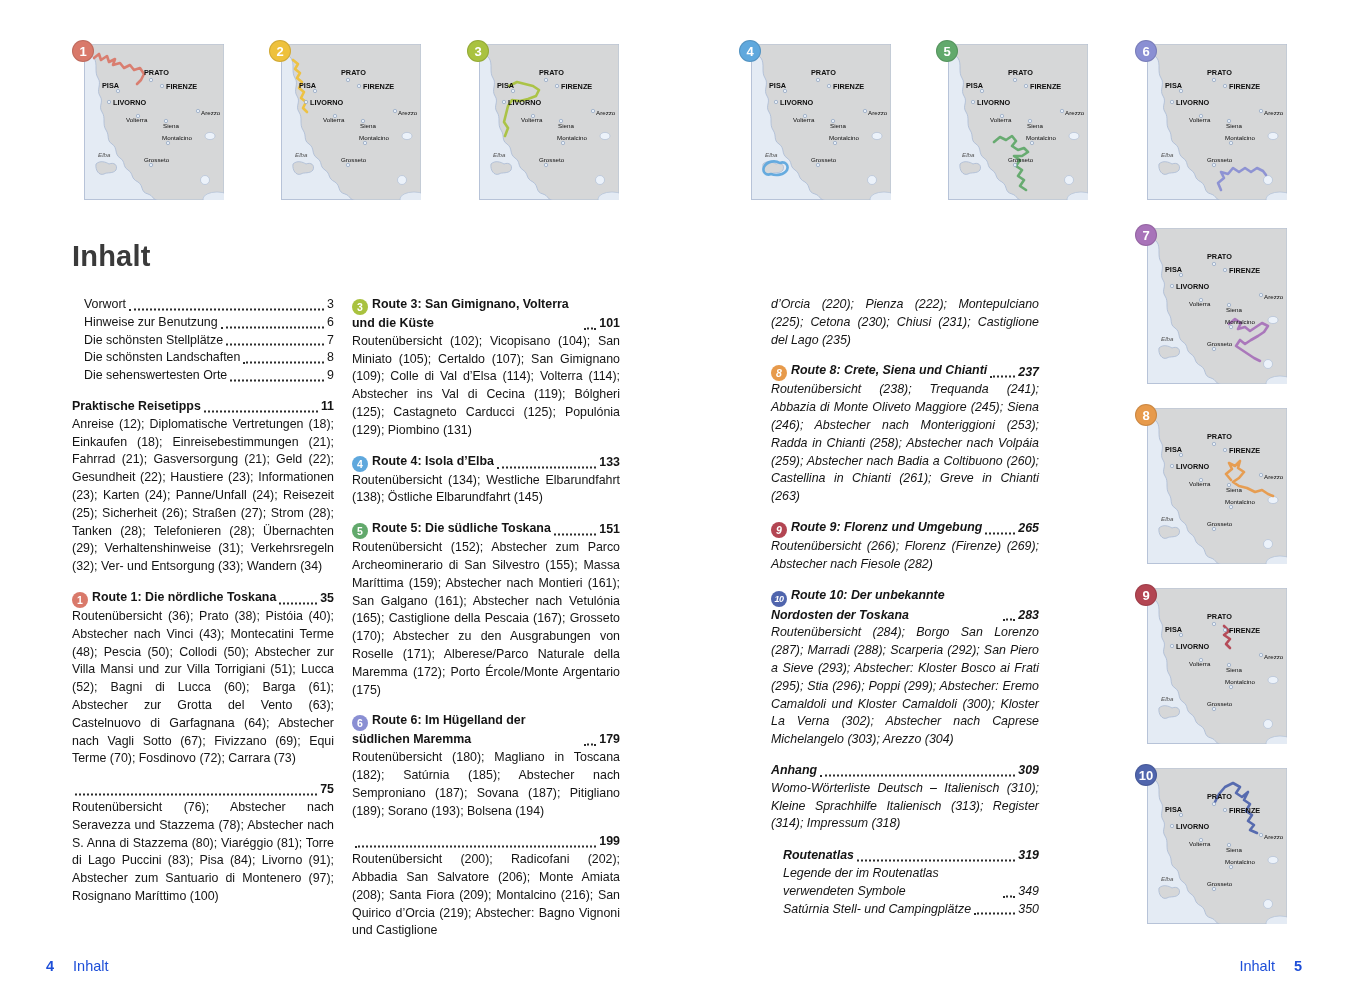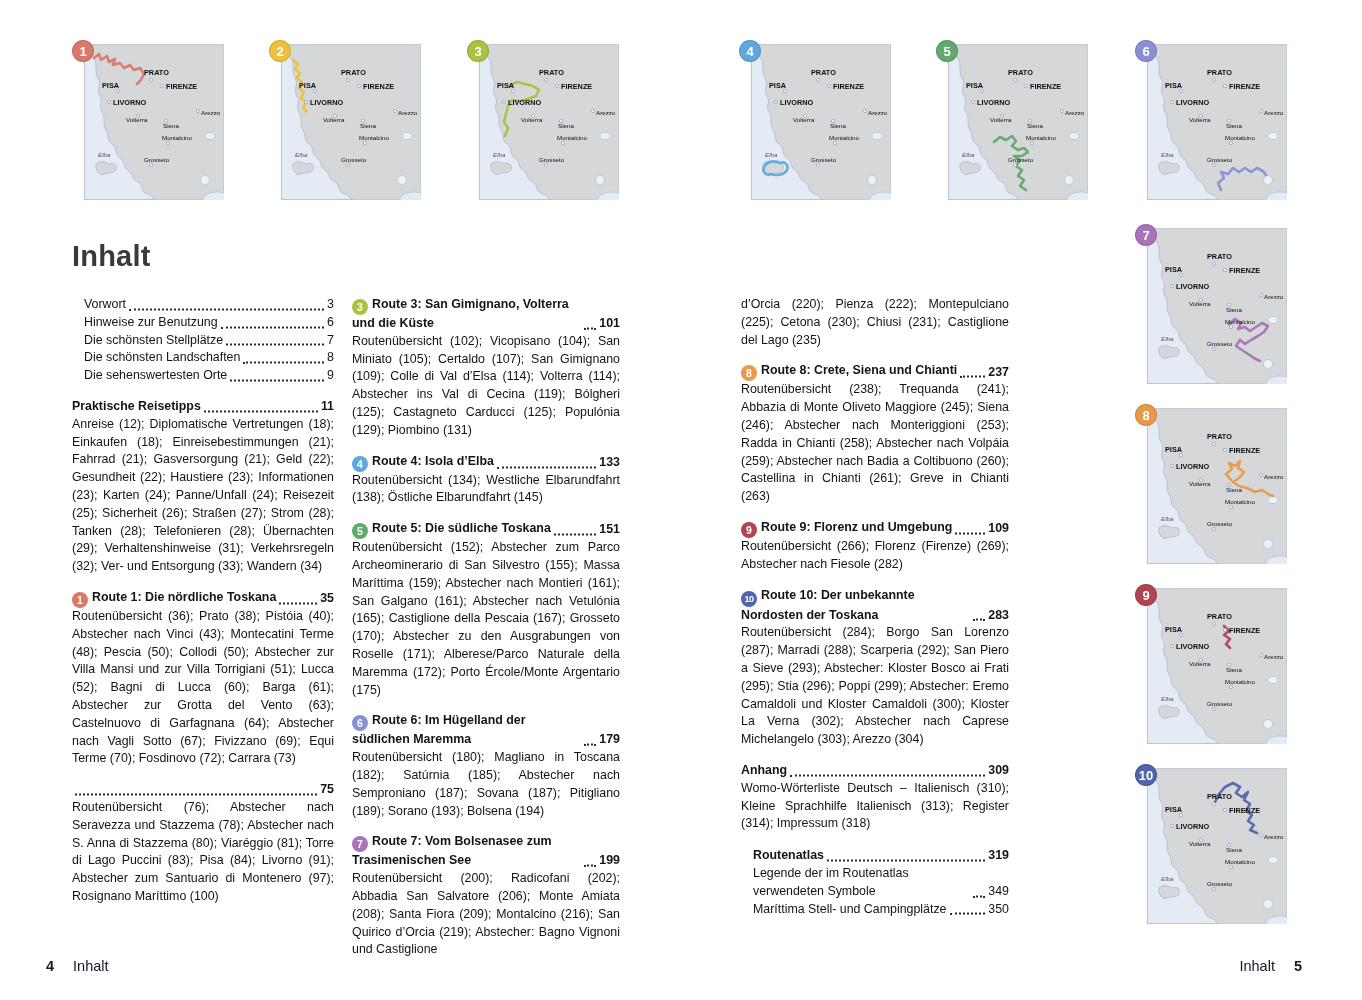--- a/index.html
+++ b/index.html
@@ -18,40 +18,40 @@
   }
   
   #page-title{
     position:absolute;left:72px;top:240px;font-size:29px;font-weight:bold;color:#3a3a3a;
     letter-spacing:.2px;
   }
   
   .toc-col{position:absolute;top:296px;font-size:12.4px;line-height:17.8px;}
   #col1{left:72px;width:262px;}
   #col2{left:352px;width:268px;}
-  #col3{left:741px;width:268px;}
+  #col3{left:771px;width:268px;font-style:italic;}
   .toc-line{display:flex;align-items:flex-end;margin-left:12px;}
   .toc-line .toc-label{white-space:normal;}
   .leader{flex:1 1 auto;min-width:12px;border-bottom:2px dotted #2b2b2b;margin:0 3px;transform:translateY(-3.5px);}
   .toc-page{white-space:nowrap;}
   .toc-line.bold,.toc-line.bold .toc-page{font-weight:bold;}
   .toc-section{margin-top:13px;}
   .toc-head{display:flex;align-items:flex-end;font-weight:bold;}
   .toc-head .toc-page{font-weight:bold;}
   .badge{
     display:inline-block;width:16px;height:16px;border-radius:50%;color:#fff;
     font-size:10.5px;font-weight:bold;text-align:center;line-height:16px;
     margin-right:4px;vertical-align:-3px;flex:none;
   }
   .badge.two{font-size:9px;letter-spacing:-0.4px;}
   .toc-body{margin:0;text-align:justify;}
   .cont{margin:0 0 0 0;text-align:justify;}
   .atlas{margin-top:14px;}
   
-  .footer{position:absolute;top:958px;font-size:14.5px;color:#0f172a;}
+  .footer{position:absolute;top:958px;font-size:14.5px;color:#1d4ed8;}
   #footer-left{left:46px;}
   #footer-right{right:60px;}
   .folio{font-weight:bold;}
   #footer-left .footer-label{margin-left:19px;}
   #footer-right .footer-label{margin-right:19px;}
 </style>
 </head>
 <body>
 
 <div id="page-title">Inhalt</div>
@@ -447,42 +447,41 @@
     <div class="toc-section">
       <div class="toc-head">
         <span class="head-text"><span class="badge" style="background: rgb(138, 143, 211);">6</span>Route 6: Im Hügelland der südlichen Maremma</span>
         <span class="leader"></span>
         <span class="toc-page">179</span>
       </div>
       <p class="toc-body">Routenübersicht (180); Magliano in Toscana (182); Satúrnia (185); Abstecher nach Semproniano (187); Sovana (187); Pitigliano (189); Sorano (193); Bolsena (194)</p>
     </div>
     <div class="toc-section">
       <div class="toc-head">
-        <span class="head-text"><span class="badge" style="background: rgb(168, 115, 185);">7</span>Route 7: Vom Bolsenasee zum Trasimenischen See</span>
         <span class="leader"></span>
         <span class="toc-page">199</span>
       </div>
       <p class="toc-body">Routenübersicht (200); Radicofani (202); Abbadia San Salvatore (206); Monte Amiata (208); Santa Fiora (209); Montalcino (216); San Quirico d’Orcia (219); Abstecher: Bagno Vignoni und Castiglione</p>
     </div>
   </div>
 <div id="col3" class="toc-col">
     <p class="cont toc-body">d’Orcia (220); Pienza (222); Montepulciano (225); Cetona (230); Chiusi (231); Castiglione del Lago (235)</p>
     <div class="toc-section">
       <div class="toc-head">
         <span class="head-text"><span class="badge" style="background: rgb(231, 154, 75);">8</span>Route 8: Crete, Siena und Chianti</span>
         <span class="leader"></span>
         <span class="toc-page">237</span>
       </div>
       <p class="toc-body">Routenübersicht (238); Trequanda (241); Abbazia di Monte Oliveto Maggiore (245); Siena (246); Abstecher nach Monteriggioni (253); Radda in Chianti (258); Abstecher nach Volpáia (259); Abstecher nach Badia a Coltibuono (260); Castellina in Chianti (261); Greve in Chianti (263)</p>
     </div>
     <div class="toc-section">
       <div class="toc-head">
         <span class="head-text"><span class="badge" style="background: rgb(179, 69, 82);">9</span>Route 9: Florenz und Umgebung</span>
         <span class="leader"></span>
-        <span class="toc-page">109</span>
+        <span class="toc-page">265</span>
       </div>
       <p class="toc-body">Routenübersicht (266); Florenz (Firenze) (269); Abstecher nach Fiesole (282)</p>
     </div>
     <div class="toc-section">
       <div class="toc-head">
         <span class="head-text"><span class="badge two" style="background: rgb(80, 101, 173);">10</span>Route 10: Der unbekannte Nordosten der Toskana</span>
         <span class="leader"></span>
         <span class="toc-page">283</span>
       </div>
       <p class="toc-body">Routenübersicht (284); Borgo San Lorenzo (287); Marradi (288); Scarperia (292); San Piero a Sieve (293); Abstecher: Kloster Bosco ai Frati (295); Stia (296); Poppi (299); Abstecher: Eremo Camaldoli und Kloster Camaldoli (300); Kloster La Verna (302); Abstecher nach Caprese Michelangelo (303); Arezzo (304)</p>
@@ -500,21 +499,21 @@
         <span class="toc-label">Routenatlas</span>
         <span class="leader"></span>
         <span class="toc-page">319</span>
       </div>
       <div class="toc-line">
         <span class="toc-label">Legende der im Routenatlas verwendeten Symbole</span>
         <span class="leader"></span>
         <span class="toc-page">349</span>
       </div>
       <div class="toc-line">
-        <span class="toc-label">Maríttima Stell- und Campingplätze</span>
+        <span class="toc-label">Satúrnia Stell- und Campingplätze</span>
         <span class="leader"></span>
         <span class="toc-page">350</span>
       </div>
     </div>
   </div>
 
 <div id="footer-left" class="footer">
   <span class="folio">4</span><span class="footer-label">Inhalt</span>
 </div>
 <div id="footer-right" class="footer">

